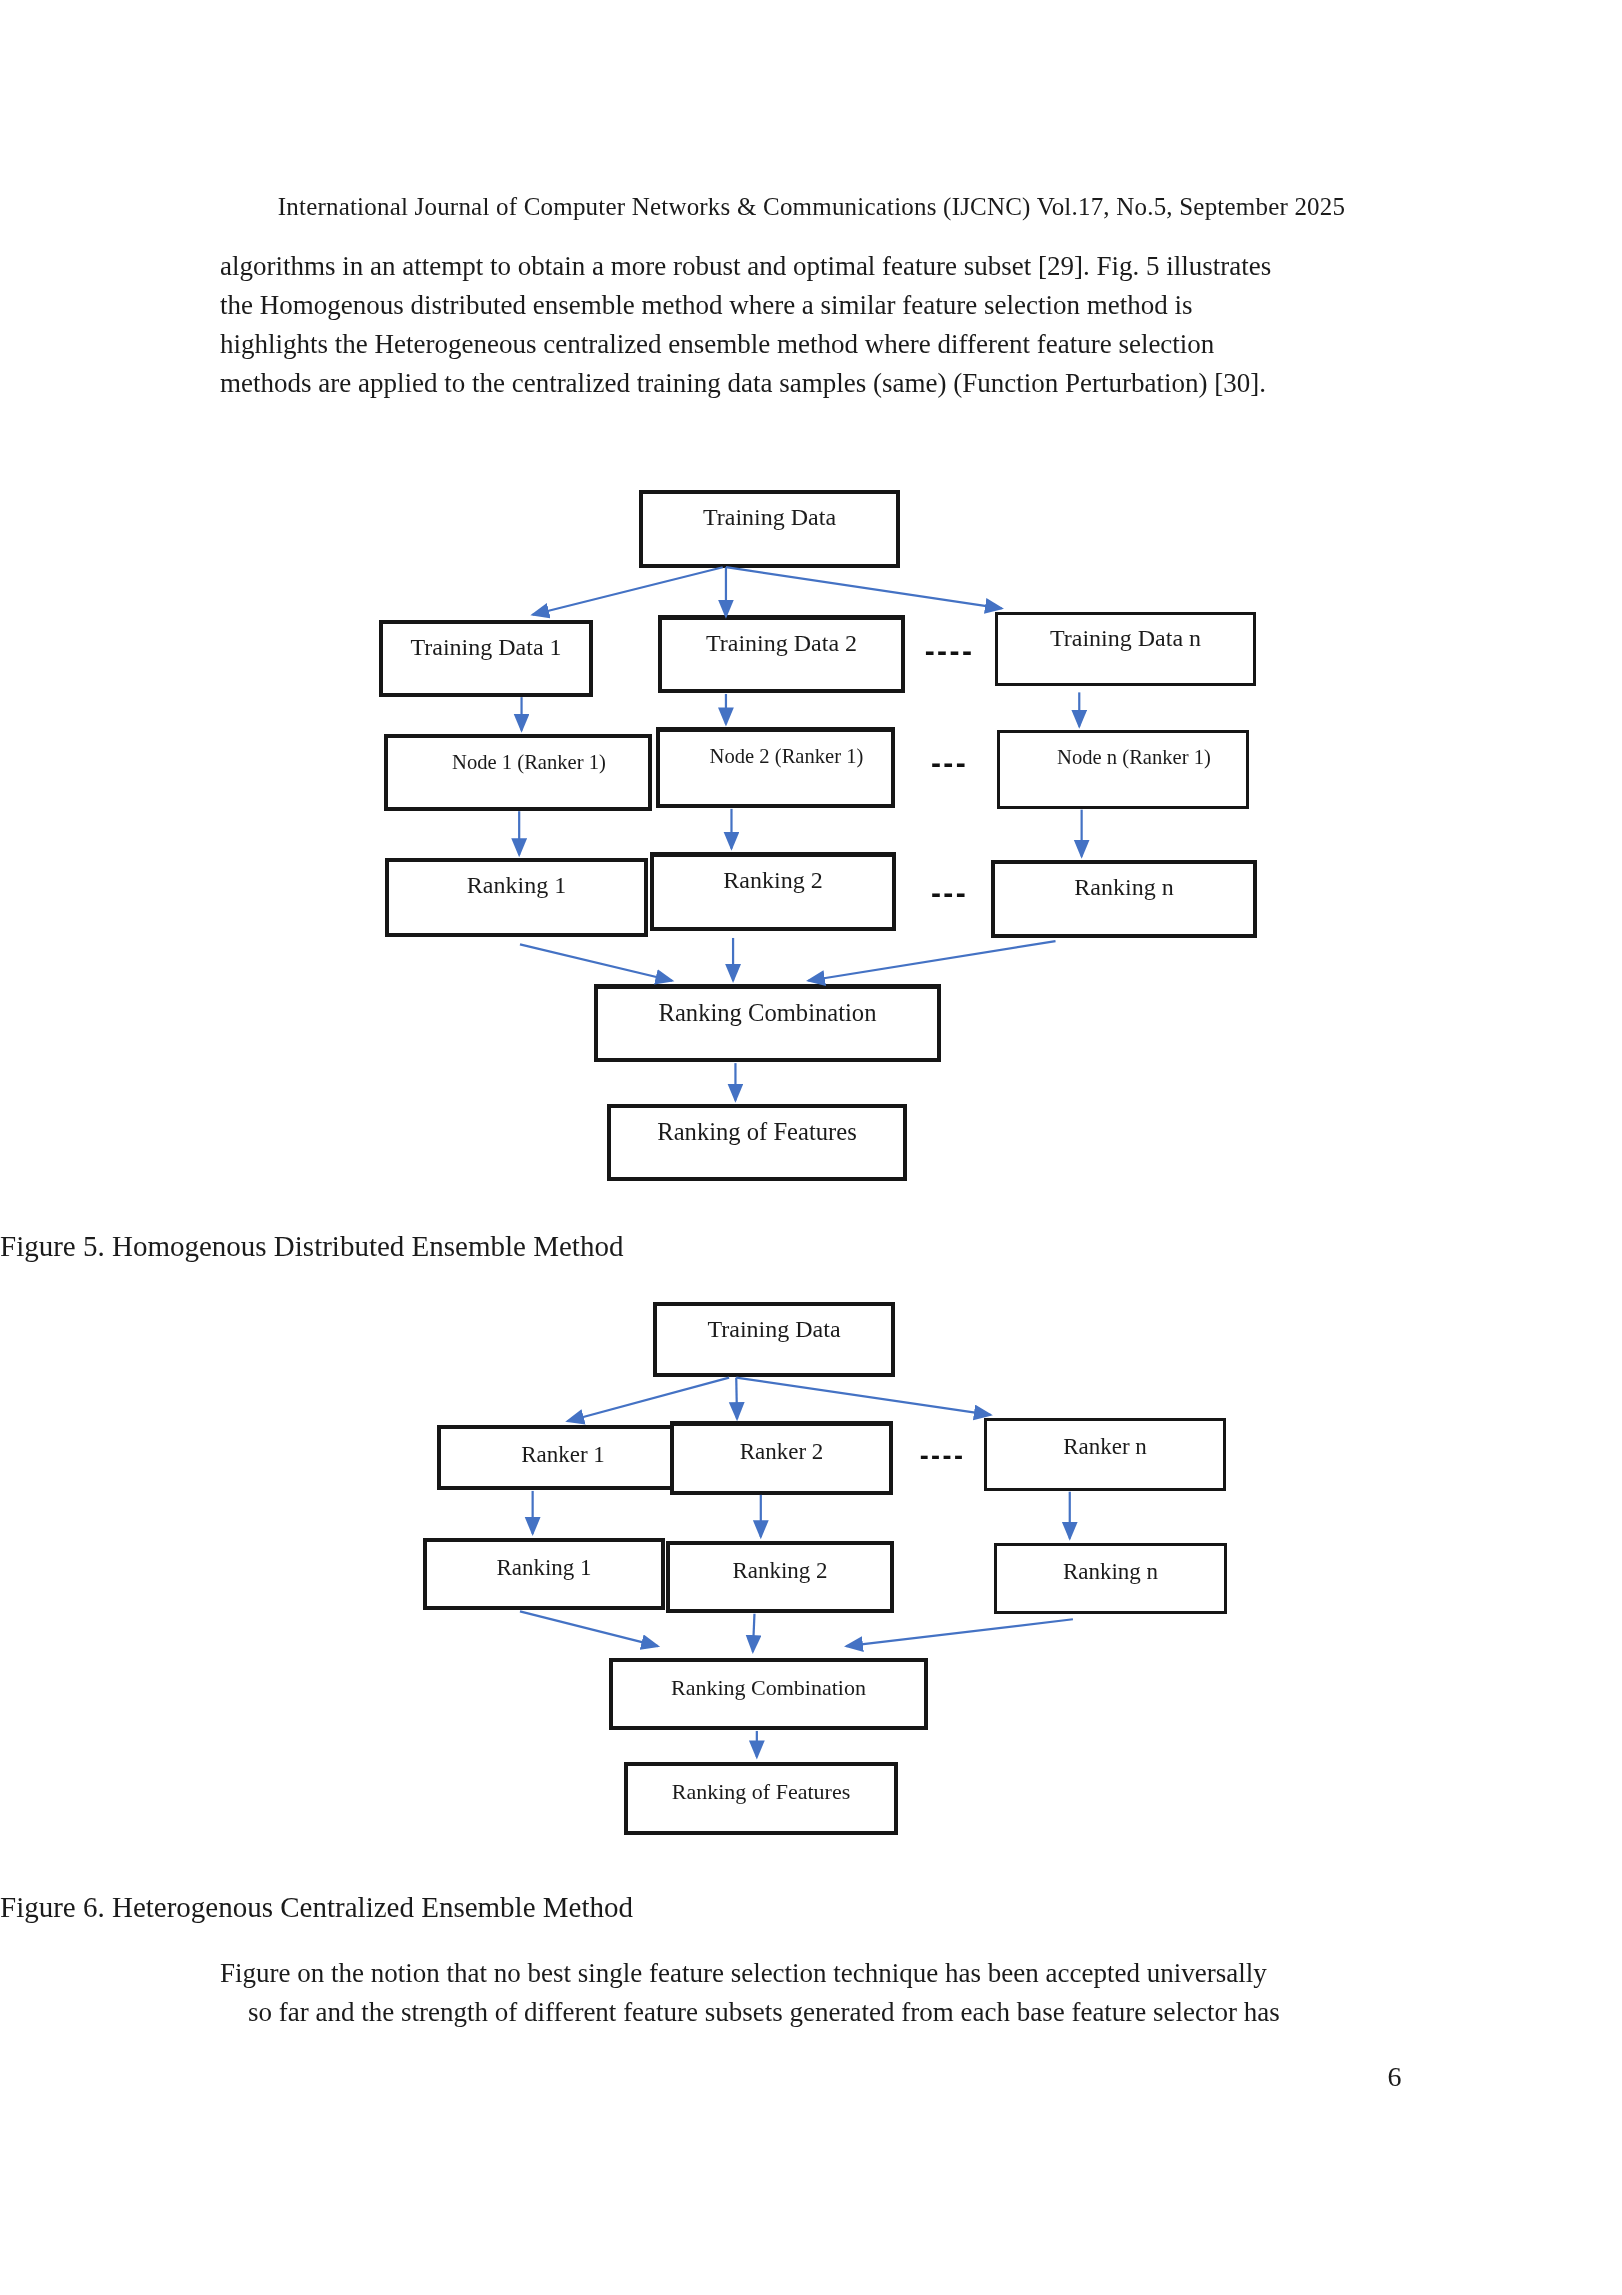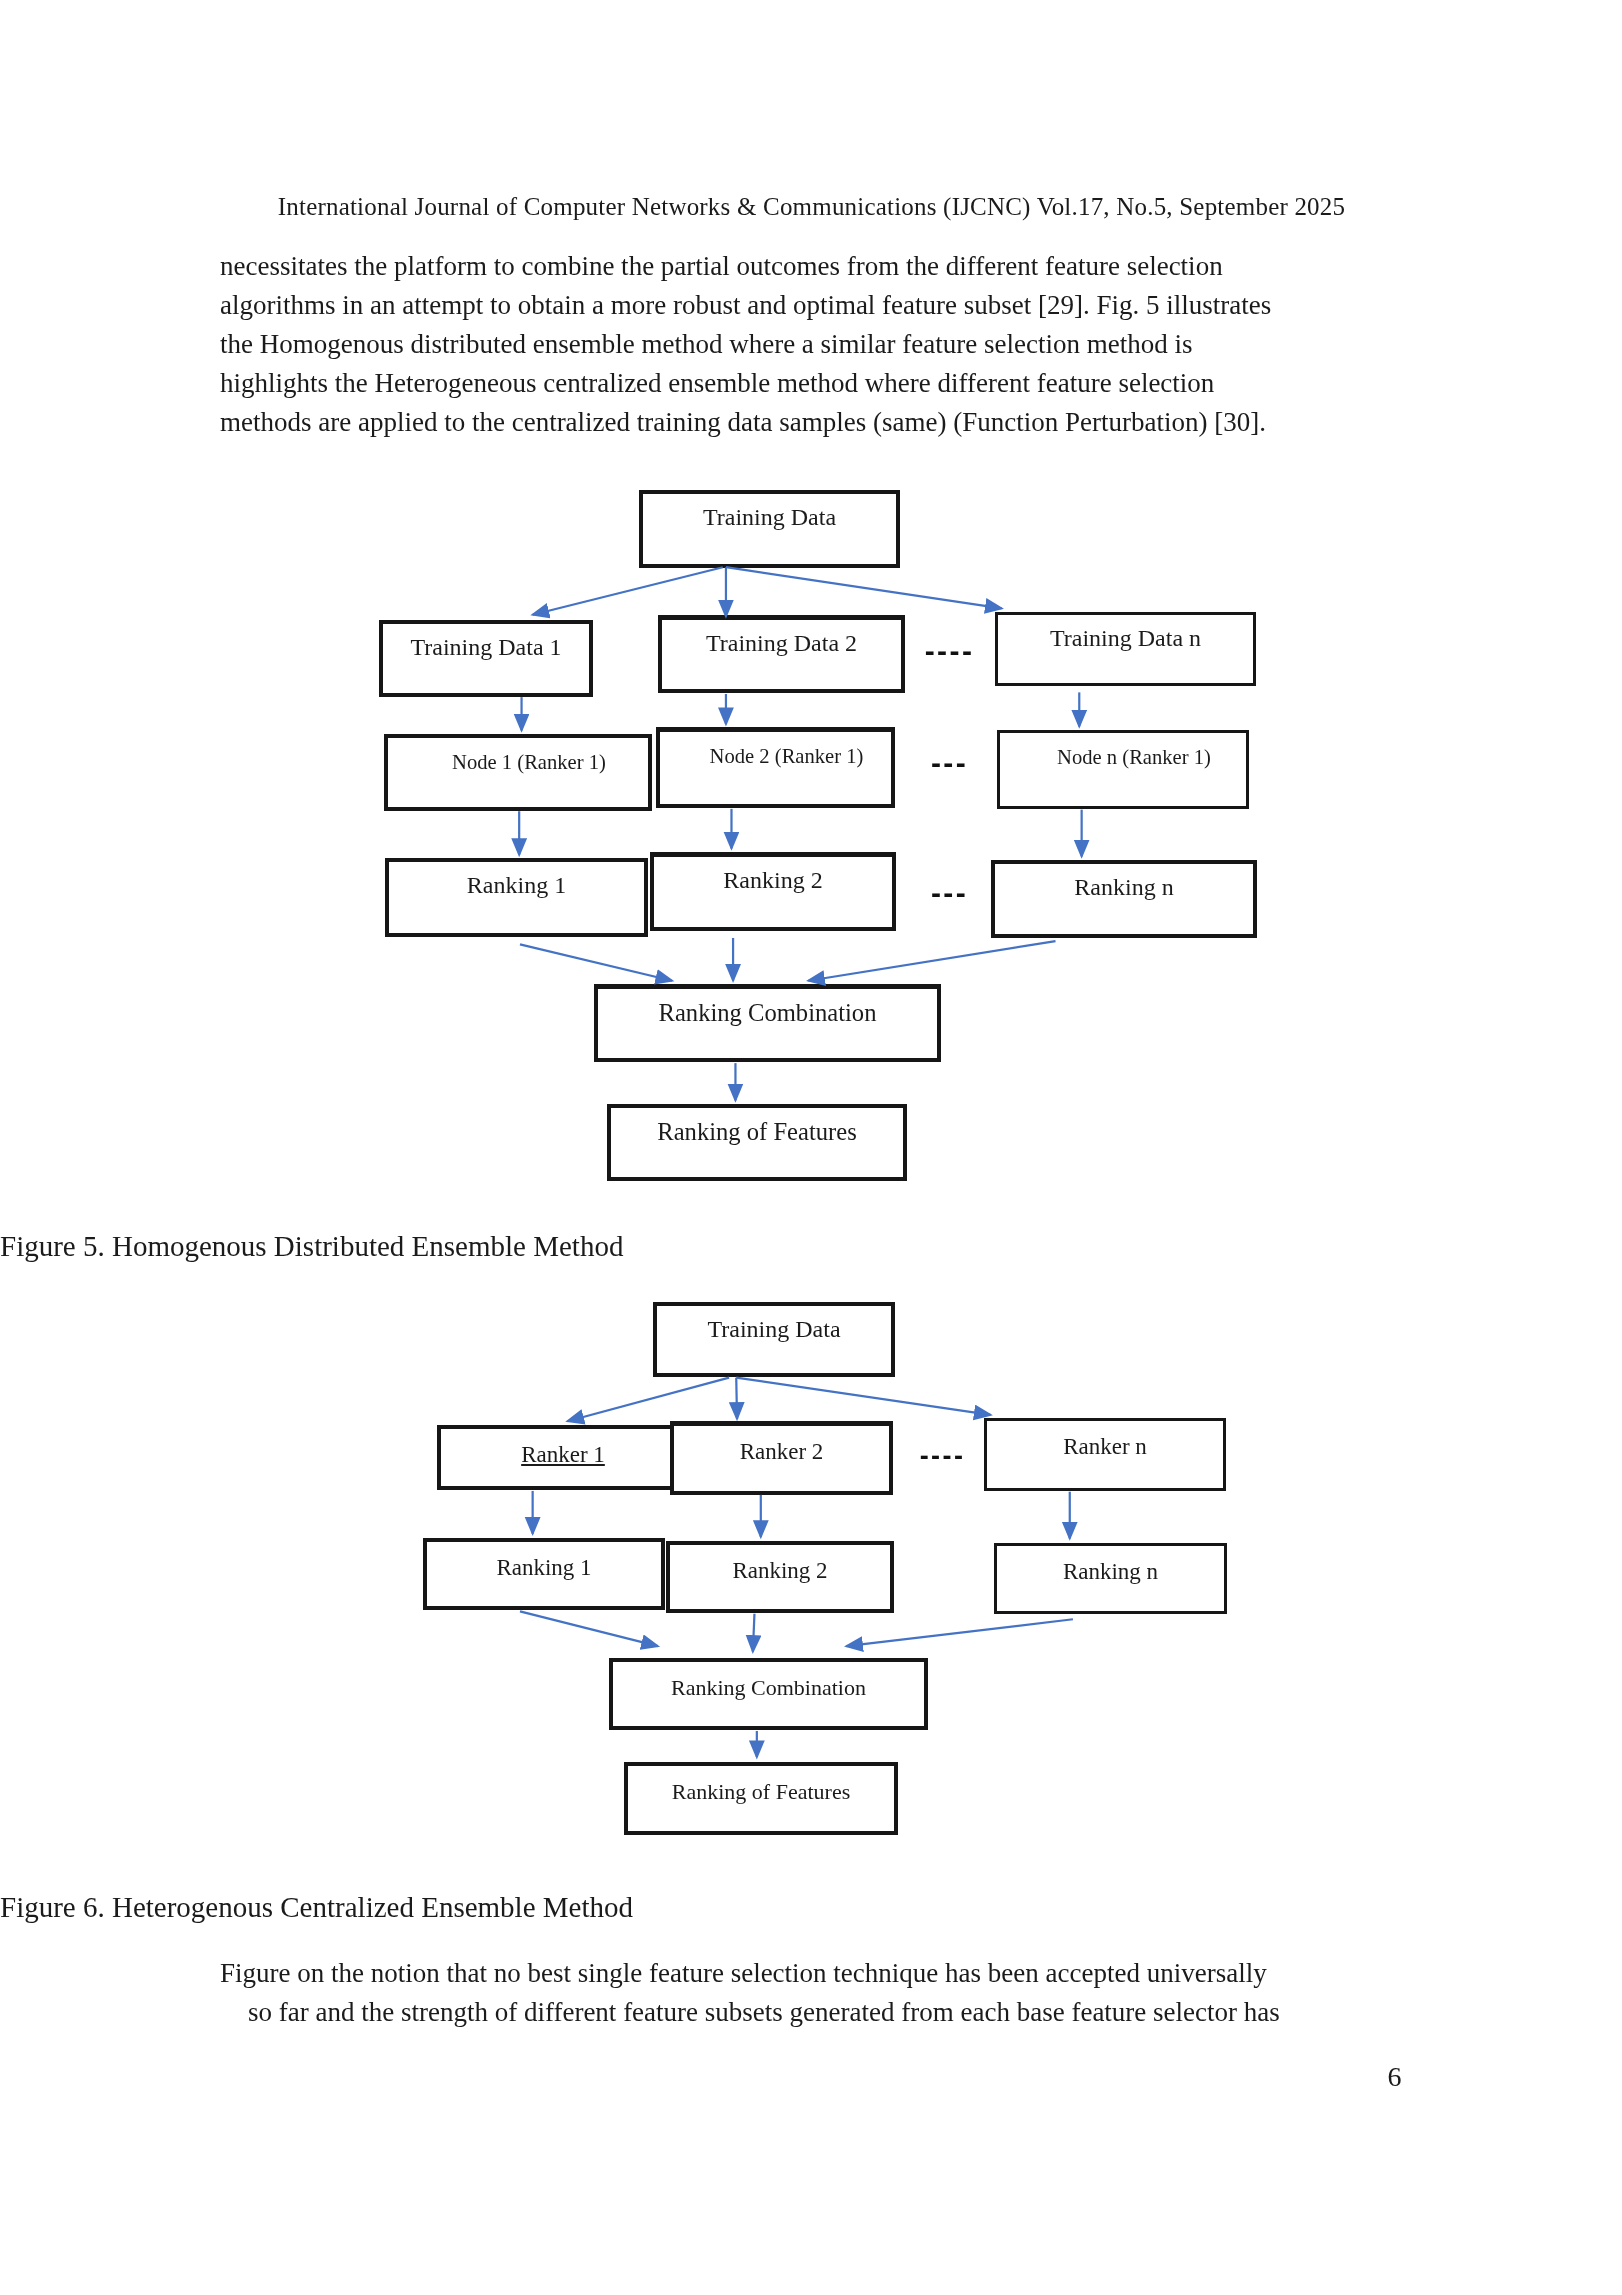--- a/index.html
+++ b/index.html
@@ -41,21 +41,20 @@
   .arrow{stroke:#4472C4;stroke-width:2.8px;}
 </style>
 </head>
 <body>
 
 <div id="page">
 
   <div class="hdr">International Journal of Computer Networks &amp; Communications (IJCNC) Vol.17, No.5, September 2025</div>
 
   <div class="para" style="top:247px;">
-    <div class="jline" style="word-spacing: 0px;">necessitates the platform to combine the partial outcomes from the different feature selection</div>
     <div class="jline" style="word-spacing: 0px;">algorithms in an attempt to obtain a more robust and optimal feature subset [29]. Fig. 5 illustrates</div>
     <div class="jline" style="word-spacing: 0px;">the Homogenous distributed ensemble method where a similar feature selection method is</div>
     <div class="jline" style="word-spacing: 0px;">highlights the Heterogeneous centralized ensemble method where different feature selection</div>
     <div class="jline" style="word-spacing: 0px;">methods are applied to the centralized training data samples (same) (Function Perturbation) [30].</div>
   </div>
 
   <div class="fbox" style="left:639px;top:490px;width:261px;height:78px;border-width:4px;">Training Data</div>
 
   <div class="fbox" style="left:379px;top:620px;width:214px;height:77px;border-width:4.8px;">Training Data 1</div>
   <div class="fbox" style="left:658px;top:615px;width:247px;height:78px;border-width:4px;border-top-width:5.5px;">Training Data 2</div>
@@ -72,21 +71,21 @@
   <div class="dashes" style="left:906px;top:876px;">---</div>
   <div class="fbox" style="left:991px;top:860px;width:266px;height:78px;border-width:4px;">Ranking n</div>
 
   <div class="fbox" style="left:594px;top:984px;width:347px;height:78px;border-width:4px;border-top-width:5.5px;font-size:24.6px;">Ranking Combination</div>
   <div class="fbox" style="left:607px;top:1104px;width:300px;height:77px;border-width:4px;font-size:24.6px;">Ranking of Features</div>
 
   <div class="caption" style="top:1230px;">Figure 5. Homogenous Distributed Ensemble Method</div>
 
   <div class="fbox f6" style="left:653px;top:1302px;width:242px;height:75px;border-width:4px;font-size:24px;padding-top:10.3px;">Training Data</div>
 
-  <div class="fbox f6" style="left:437px;top:1425px;width:252px;height:65px;border-width:4px;text-decoration:underline;">Ranker 1</div>
+  <div class="fbox f6" style="left:437px;top:1425px;width:252px;height:65px;border-width:4px;">Ranker 1</div>
   <div class="fbox f6" style="left:670px;top:1421px;width:223px;height:74px;border-width:4px;border-top-width:5.5px;">Ranker 2</div>
   <div class="dashes" style="left:899px;top:1441px;font-size:27px;">----</div>
   <div class="fbox f6" style="left:984px;top:1418px;width:242px;height:73px;">Ranker n</div>
 
   <div class="fbox f6" style="left:423px;top:1538px;width:242px;height:72px;border-width:4px;">Ranking 1</div>
   <div class="fbox f6" style="left:666px;top:1541px;width:228px;height:72px;border-width:4px;">Ranking 2</div>
   <div class="fbox f6" style="left:994px;top:1543px;width:233px;height:71px;">Ranking n</div>
 
   <div class="fbox f6" style="left:609px;top:1658px;width:319px;height:72px;border-width:4px;font-size:22px;">Ranking Combination</div>
   <div class="fbox f6" style="left:624px;top:1762px;width:274px;height:73px;border-width:4px;font-size:22px;">Ranking of Features</div>

